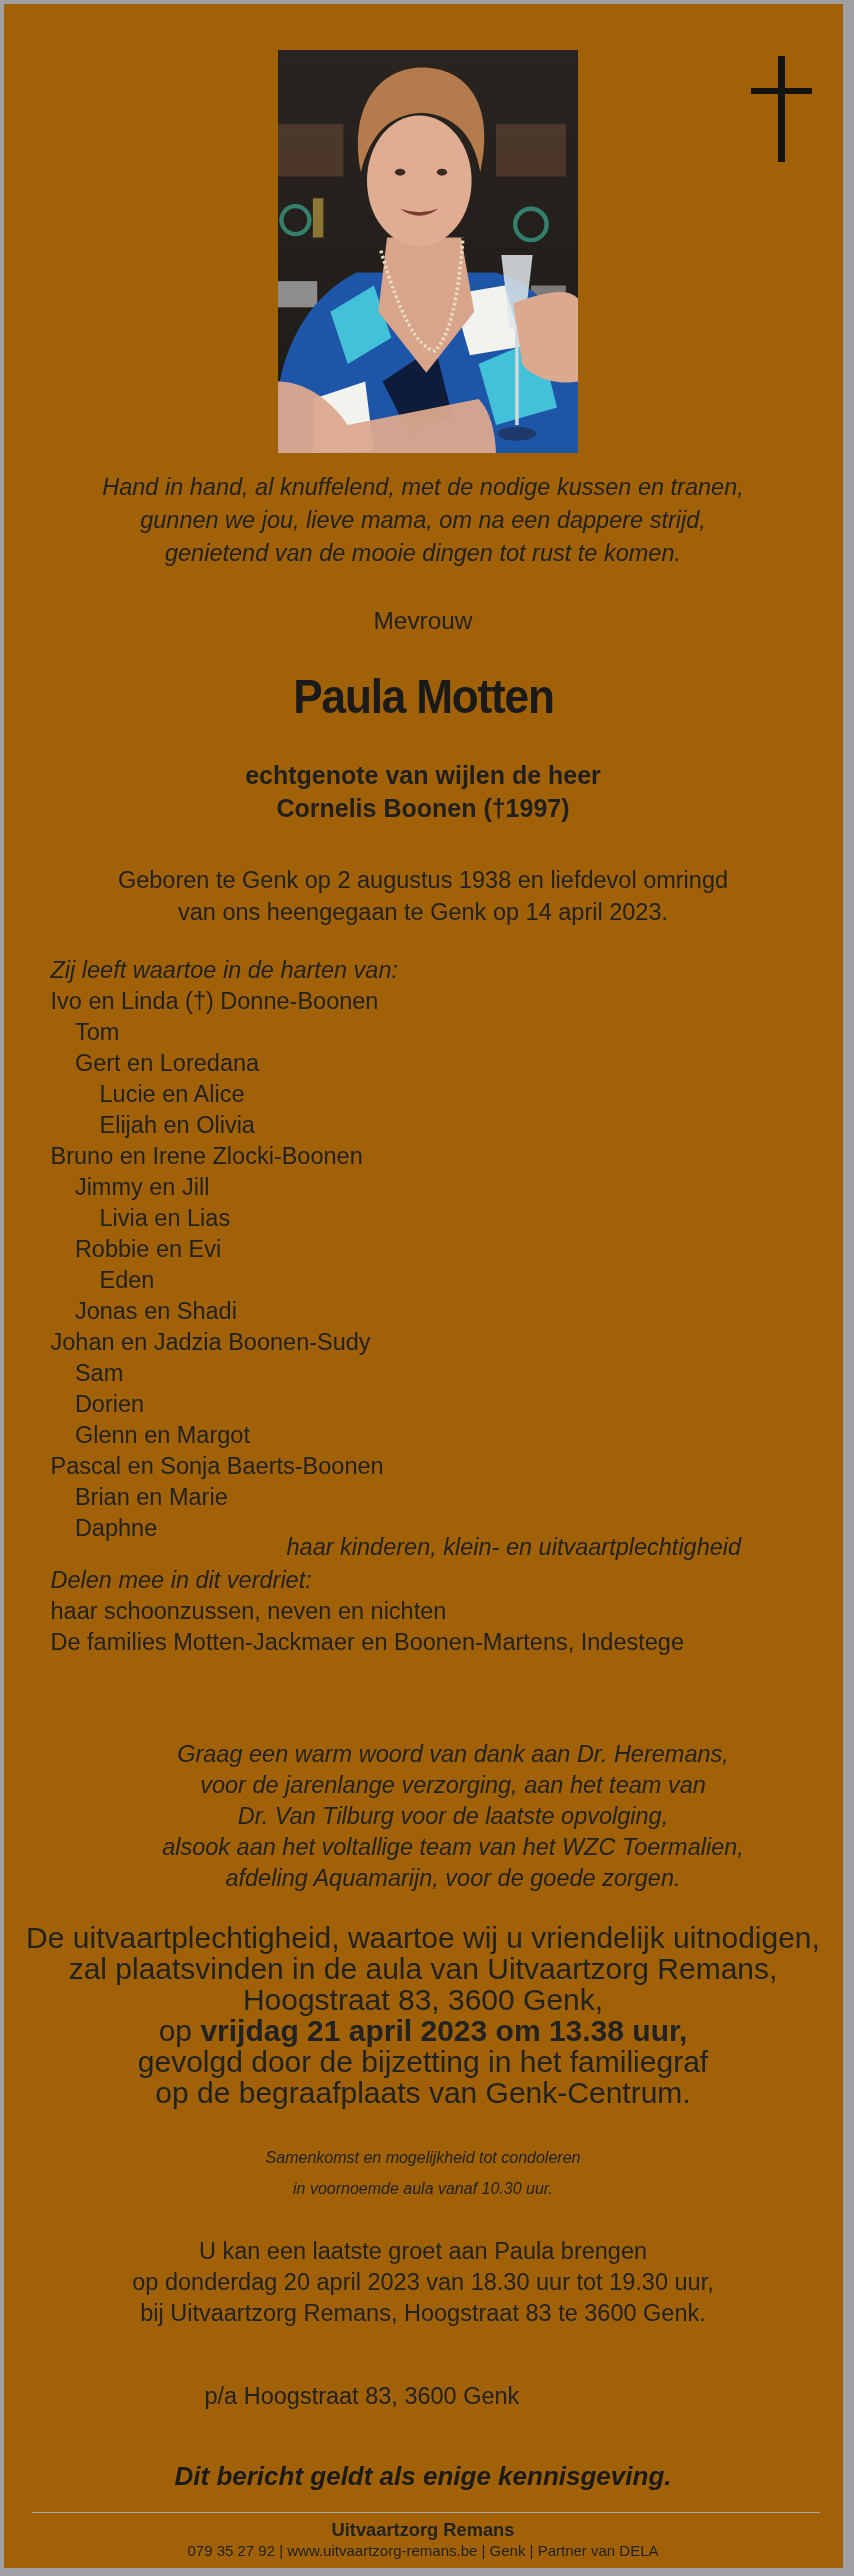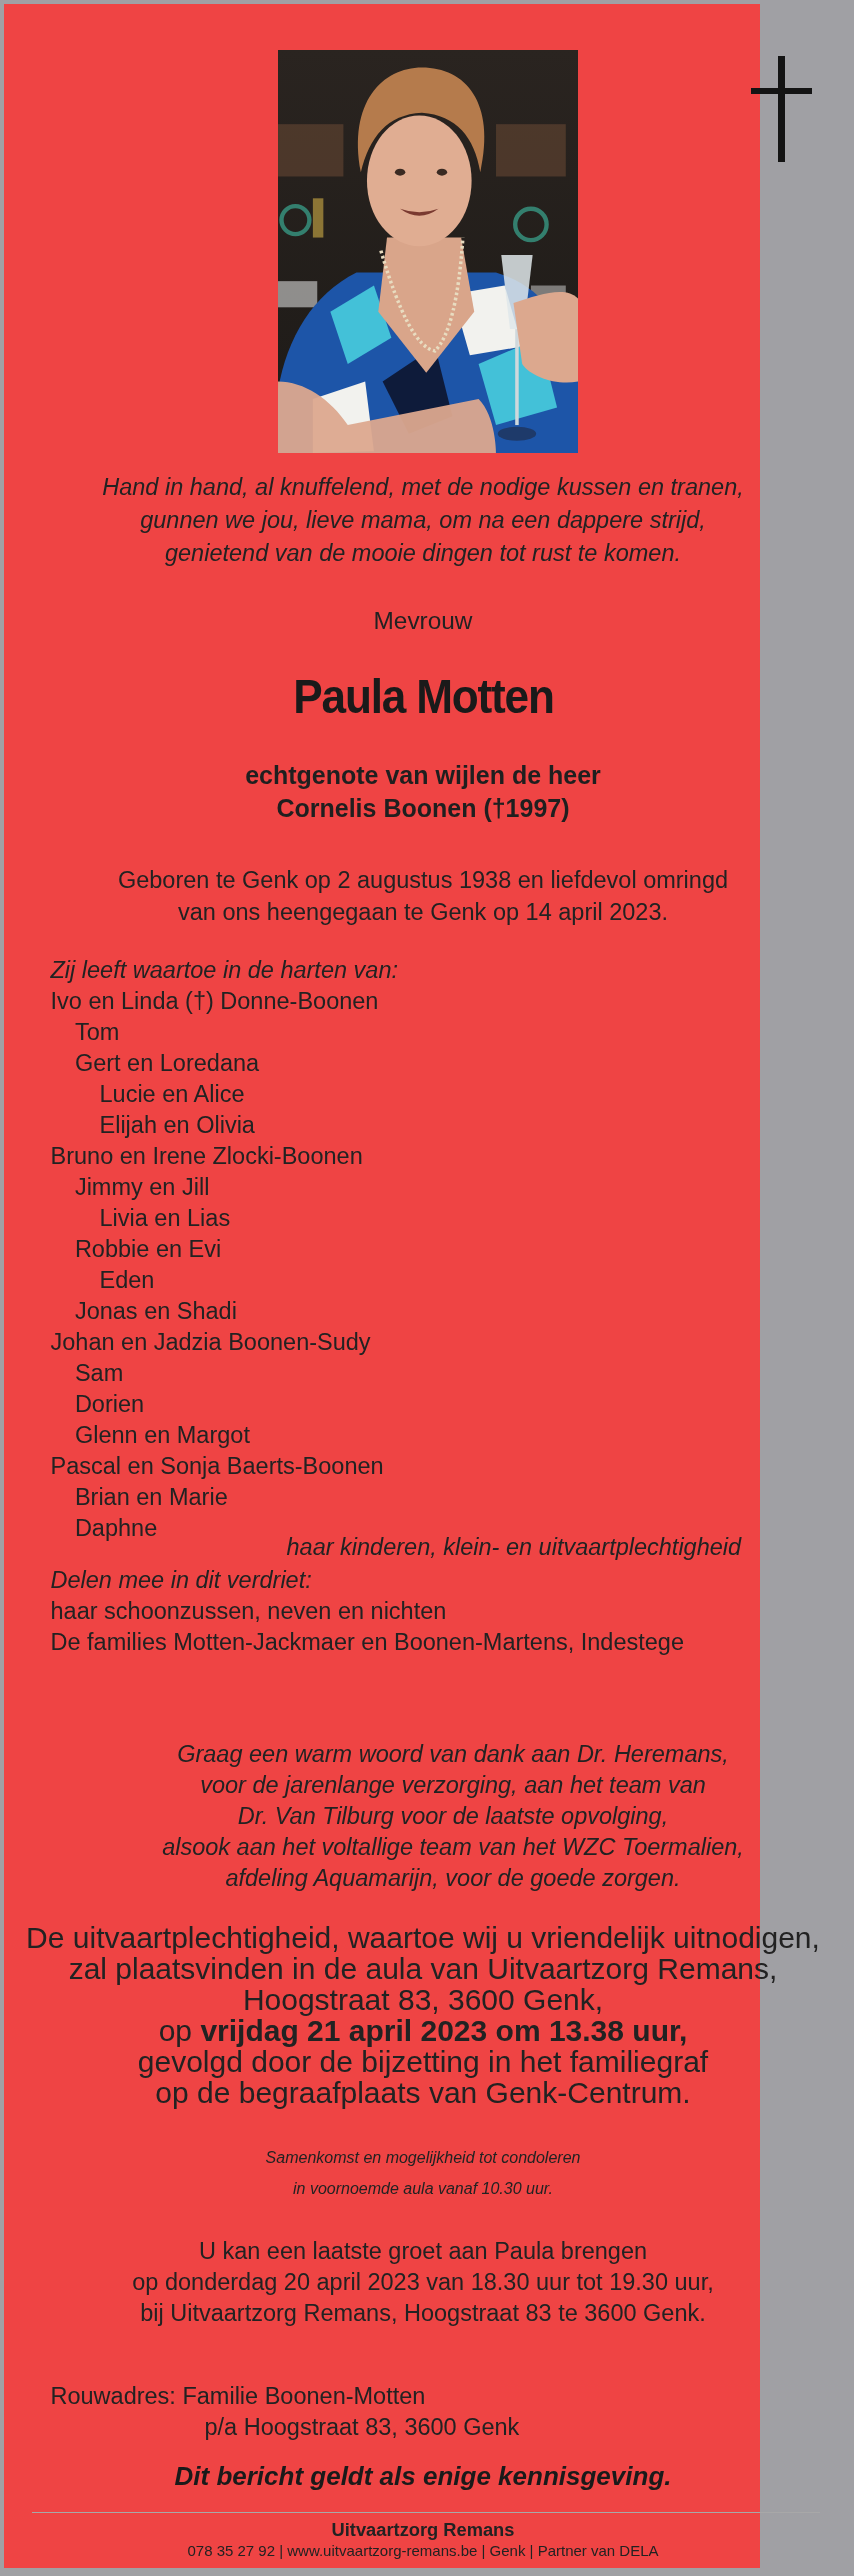--- a/index.html
+++ b/index.html
@@ -2,22 +2,22 @@
 <html style="font-size:14px"><head>
 <meta charset="utf-8">
 <style>
   html, body { margin: 0; padding: 0; }
   body {
     width: 855px; height: 2576px; background: #a0a0a4;
     font-family: "Liberation Sans", sans-serif; color: #1a1a1a;
     position: relative; overflow: hidden;
   }
   .page {
-    position: absolute; left: 3.5px; top: 3.5px; width: 756px; height: 2564px;
-    background: #ef4444;
+    position: absolute; left: 3.5px; top: 3.5px; width: 839px; height: 2564px;
+    background: #a16207;
   }
   .photo {
     position: absolute; left: 274px; top: 46px; width: 300px; height: 403px;
     overflow: hidden; background: #2a2420;
   }
   .photo svg { display: block; }
   .cross { position: absolute; left: 747px; top: 52px; width: 61px; height: 106px; }
   .cross .v { position: absolute; left: 27px; top: 0; width: 7px; height: 106px; background: #141414; }
   .cross .h { position: absolute; left: 0; top: 32px; width: 61px; height: 6.1px; background: #141414; }
 
@@ -179,24 +179,23 @@
     <div>in voornoemde aula vanaf 10.30 uur.</div>
   </div>
 
   <div class="center viewing">
     <div>U kan een laatste groet aan Paula brengen</div>
     <div>op donderdag 20 april 2023 van 18.30 uur tot 19.30 uur,</div>
     <div>bij Uitvaartzorg Remans, Hoogstraat 83 te 3600 Genk.</div>
   </div>
 
   <div class="address">
-    <div>Rouwadres: Familie Boonen-Motten</div>
     <div class="l2">p/a Hoogstraat 83, 3600 Genk</div>
   </div>
 
   <div class="center notice">Dit bericht geldt als enige kennisgeving.</div>
 
   <div class="rule"></div>
 
   <div class="center footer-name">Uitvaartzorg Remans</div>
-  <div class="center footer-info">078 35 27 92 | www.uitvaartzorg-remans.be | Genk | Partner van DELA</div>
+  <div class="center footer-info">079 35 27 92 | www.uitvaartzorg-remans.be | Genk | Partner van DELA</div>
 </div>
 
 
 </body></html>

